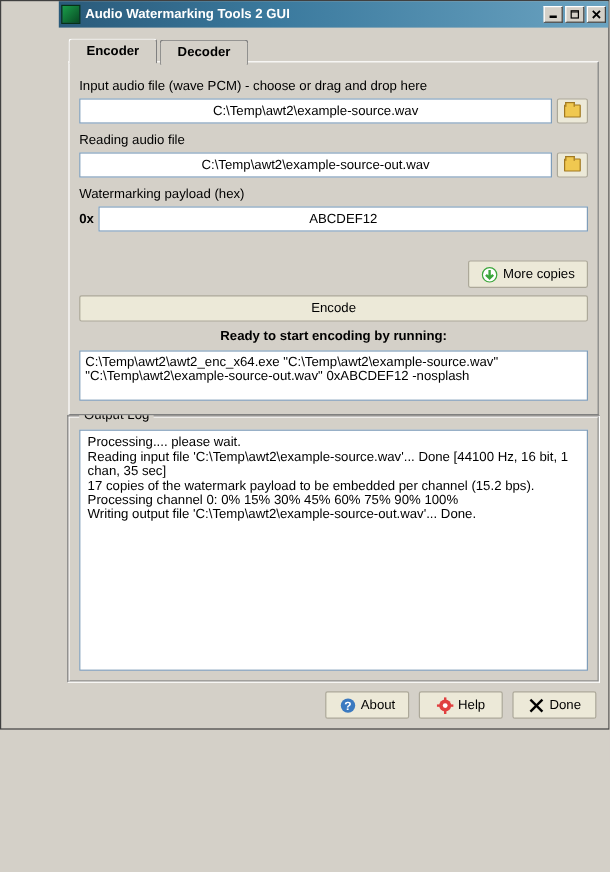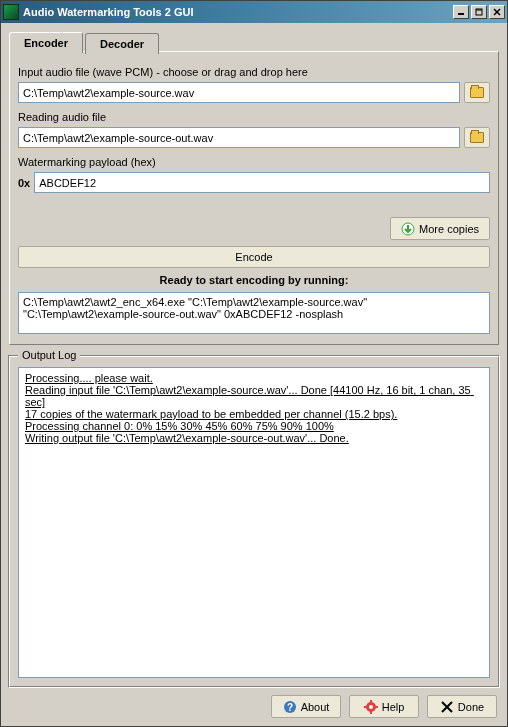--- a/index.html
+++ b/index.html
@@ -7,25 +7,26 @@
     margin: 0;
     font-family: Tahoma, sans-serif;
     font-size: 11px;
     background: #d4d0c8;
     width: 508px;
     height: 727px;
     overflow: hidden;
   }
   .window {
     width: 508px;
-    height: 727px;
+    height: 608px;
     border: 1px solid #404040;
     background: #d4d0c8;
     display: flex;
     flex-direction: column;
+    padding-left: 48px;
   }
   .titlebar {
     height: 22px;
     background: linear-gradient(90deg, #2a5a7a 0%, #3b7a9e 40%, #6ba3c1 100%);
     display: flex;
     align-items: center;
     padding: 0 2px;
     color: #fff;
     font-weight: bold;
     font-size: 11px;
@@ -98,20 +99,21 @@
   .label { margin: 4px 0 4px 0; }
   .file-row { display: flex; gap: 4px; margin-bottom: 8px; }
   .text-input {
     flex: 1;
     height: 21px;
     border: 1px solid #7f9db9;
     background: #fff;
     padding: 2px 4px;
     font-family: Tahoma, sans-serif;
     font-size: 11px;
+    text-align: center;
   }
   .browse-btn {
     width: 26px; height: 21px;
     background: #ece9d8;
     border: 1px solid #aca899;
     border-radius: 2px;
     display: flex;
     align-items: center;
     justify-content: center;
     cursor: pointer;
@@ -174,26 +176,24 @@
     padding: 3px 4px;
     font-family: Tahoma, sans-serif;
     font-size: 11px;
     resize: none;
     overflow: hidden;
   }
   .groupbox {
     border: 1px solid #808080;
     border-top-color: #fff;
     border-left-color: #fff;
-    margin-top: 10px;
     padding: 10px 8px 8px 8px;
     position: relative;
     flex: 1;
     display: flex;
-    text-decoration: underline;
   }
   .groupbox-inner {
     border: 1px solid #fff;
     border-top-color: #808080;
     border-left-color: #808080;
     position: absolute;
     inset: -2px;
     pointer-events: none;
   }
   .groupbox-title {

